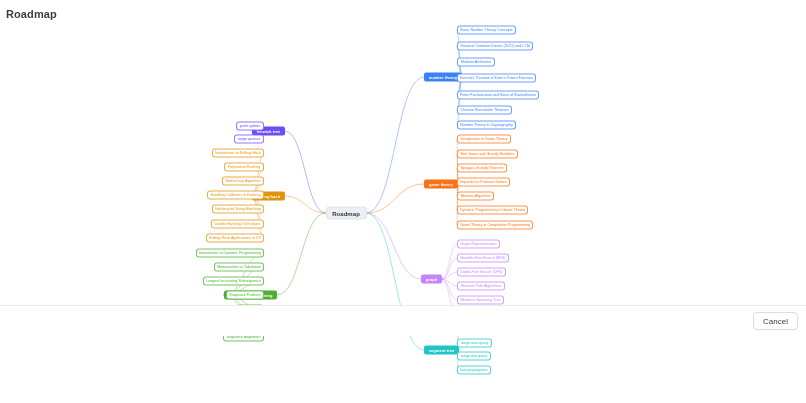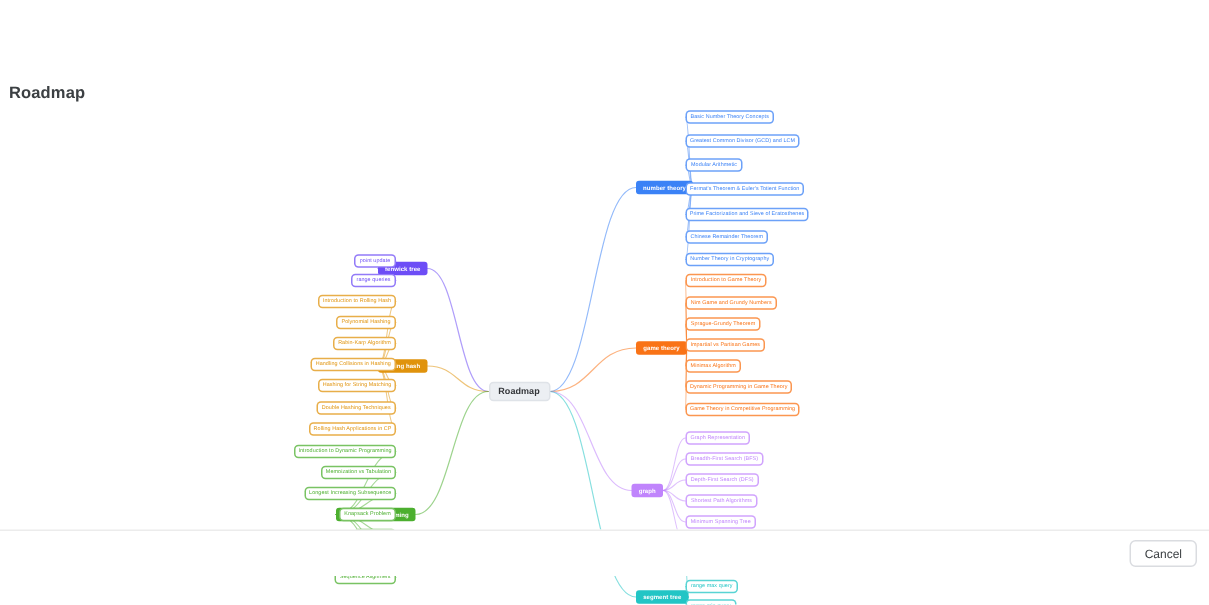--- a/index.html
+++ b/index.html
@@ -3,21 +3,21 @@
 <meta charset="utf-8">
 <style>
   * { box-sizing: border-box; }
   html, body {
     margin: 0; padding: 0;
     width: 806px; height: 403px;
     background: #ffffff;
     font-family: "Liberation Sans", sans-serif;
     overflow: hidden;
   }
-  #app { position: relative; width: 806px; height: 336px; background:#fff;margin-top:48px; }
+  #app { position: relative; width: 806px; height: 336px; background:#fff; }
 
   #page-title {
     position: absolute; left: 6px; top: 8px;
     font-size: 11px; font-weight: 700; color: #3c4043;
     letter-spacing: .1px;
   }
 
   #canvas { position: absolute; left: 0; top: 0; width: 806px; height: 403px; }
   #links { position: absolute; left: 0; top: 0; width: 806px; height: 403px; pointer-events: none; }
 

